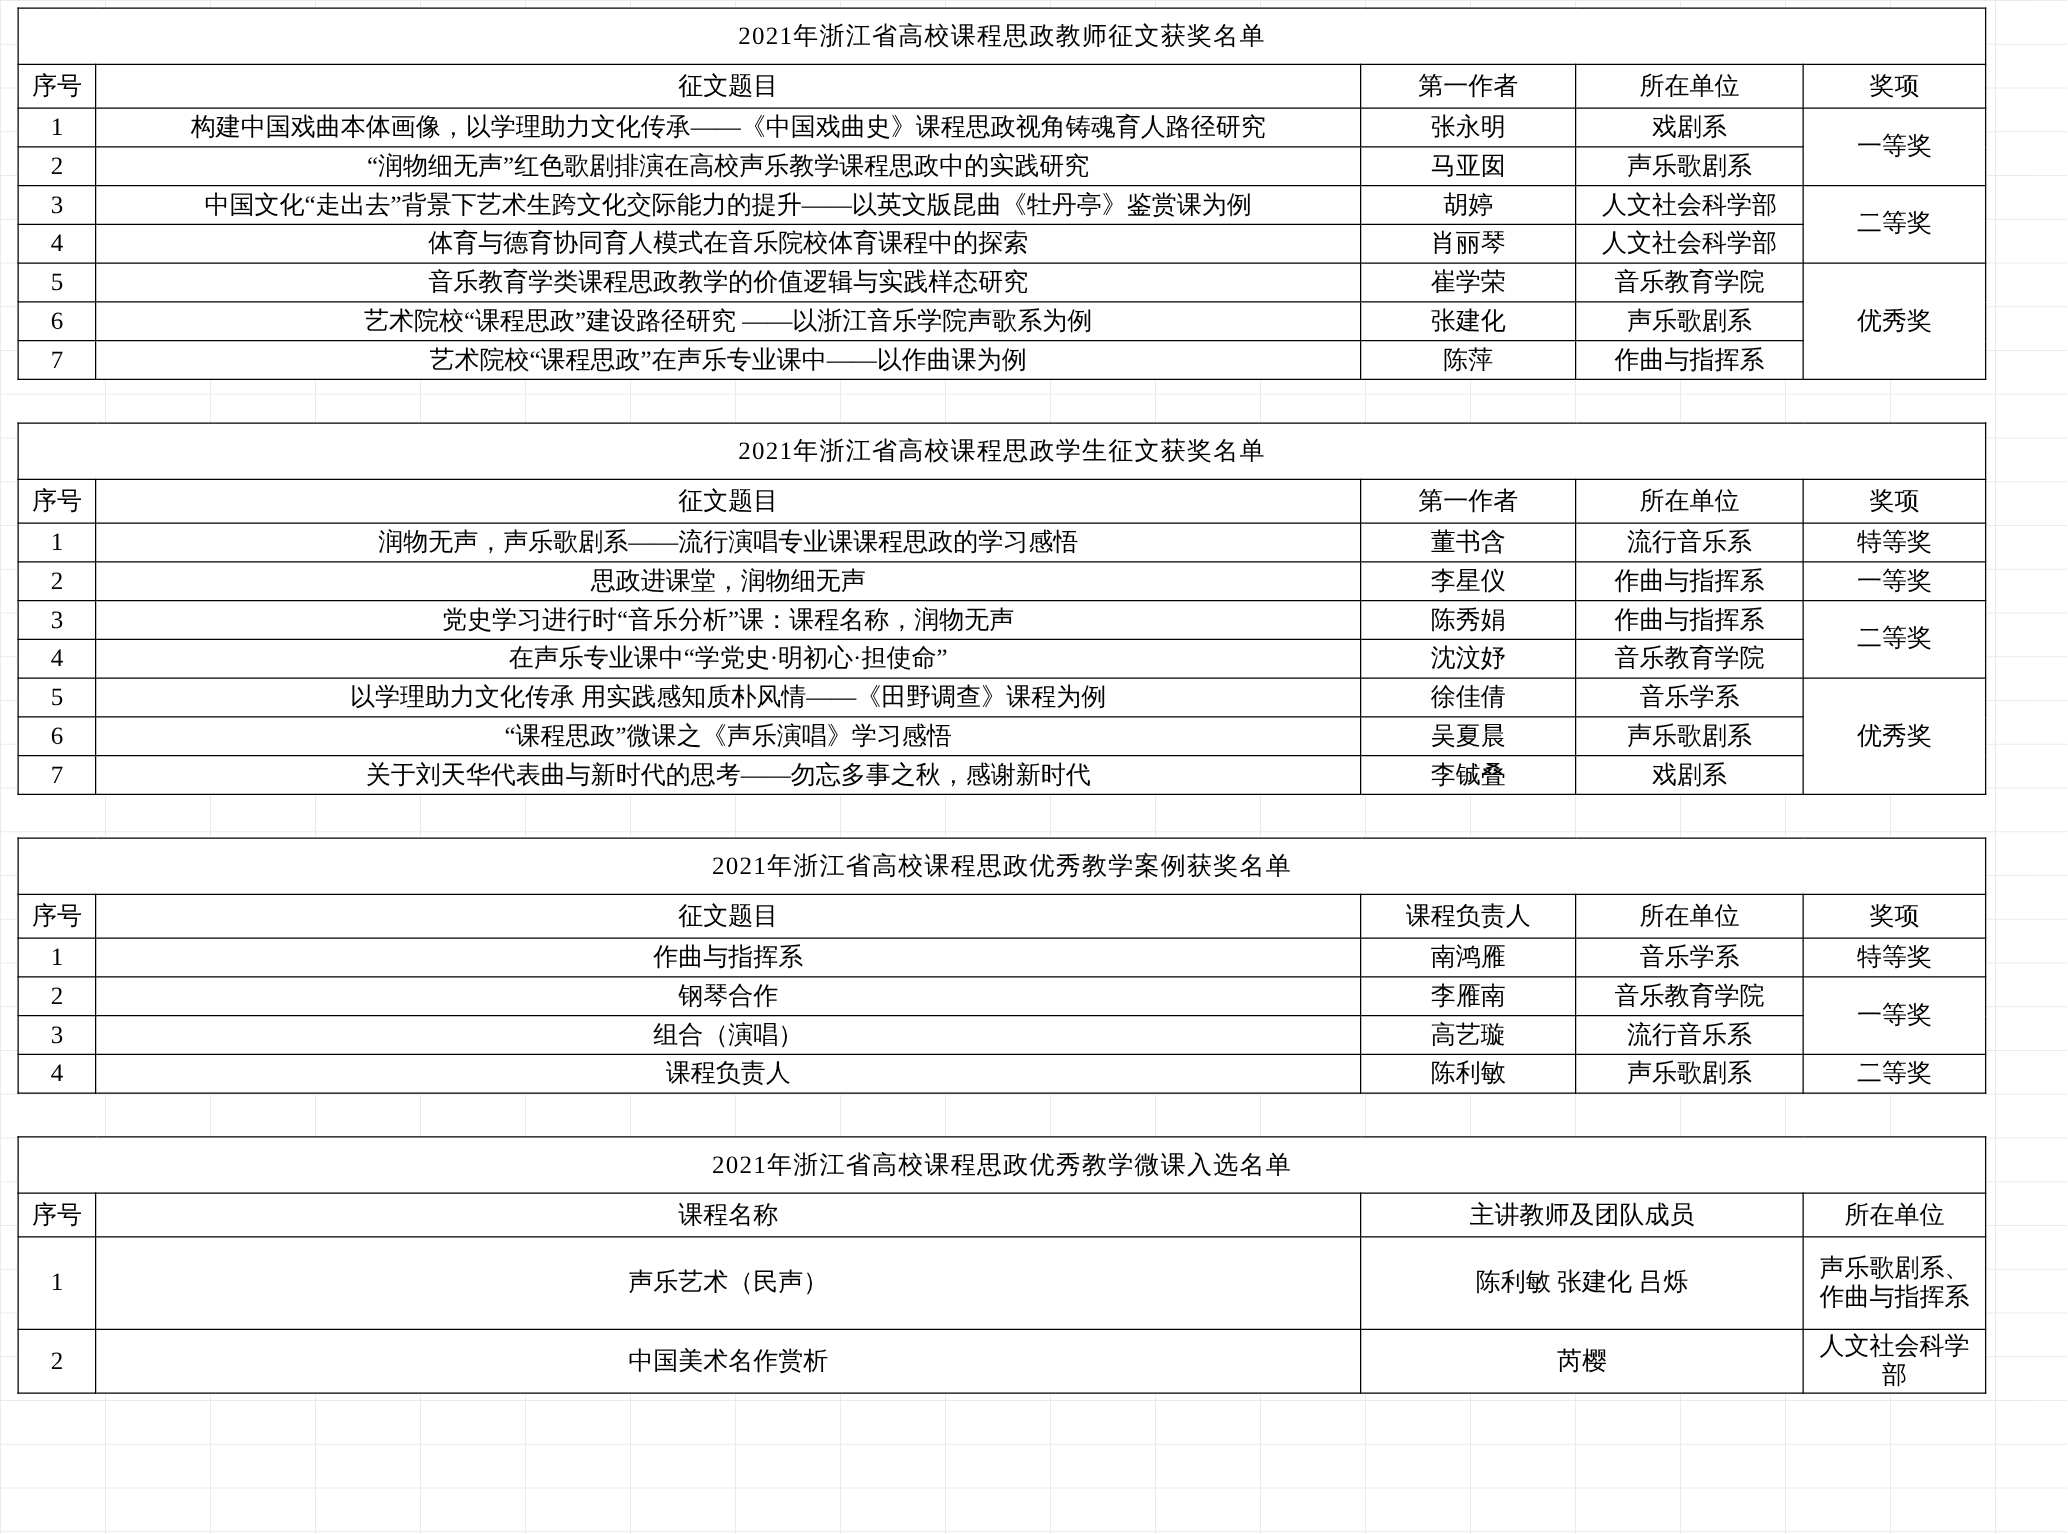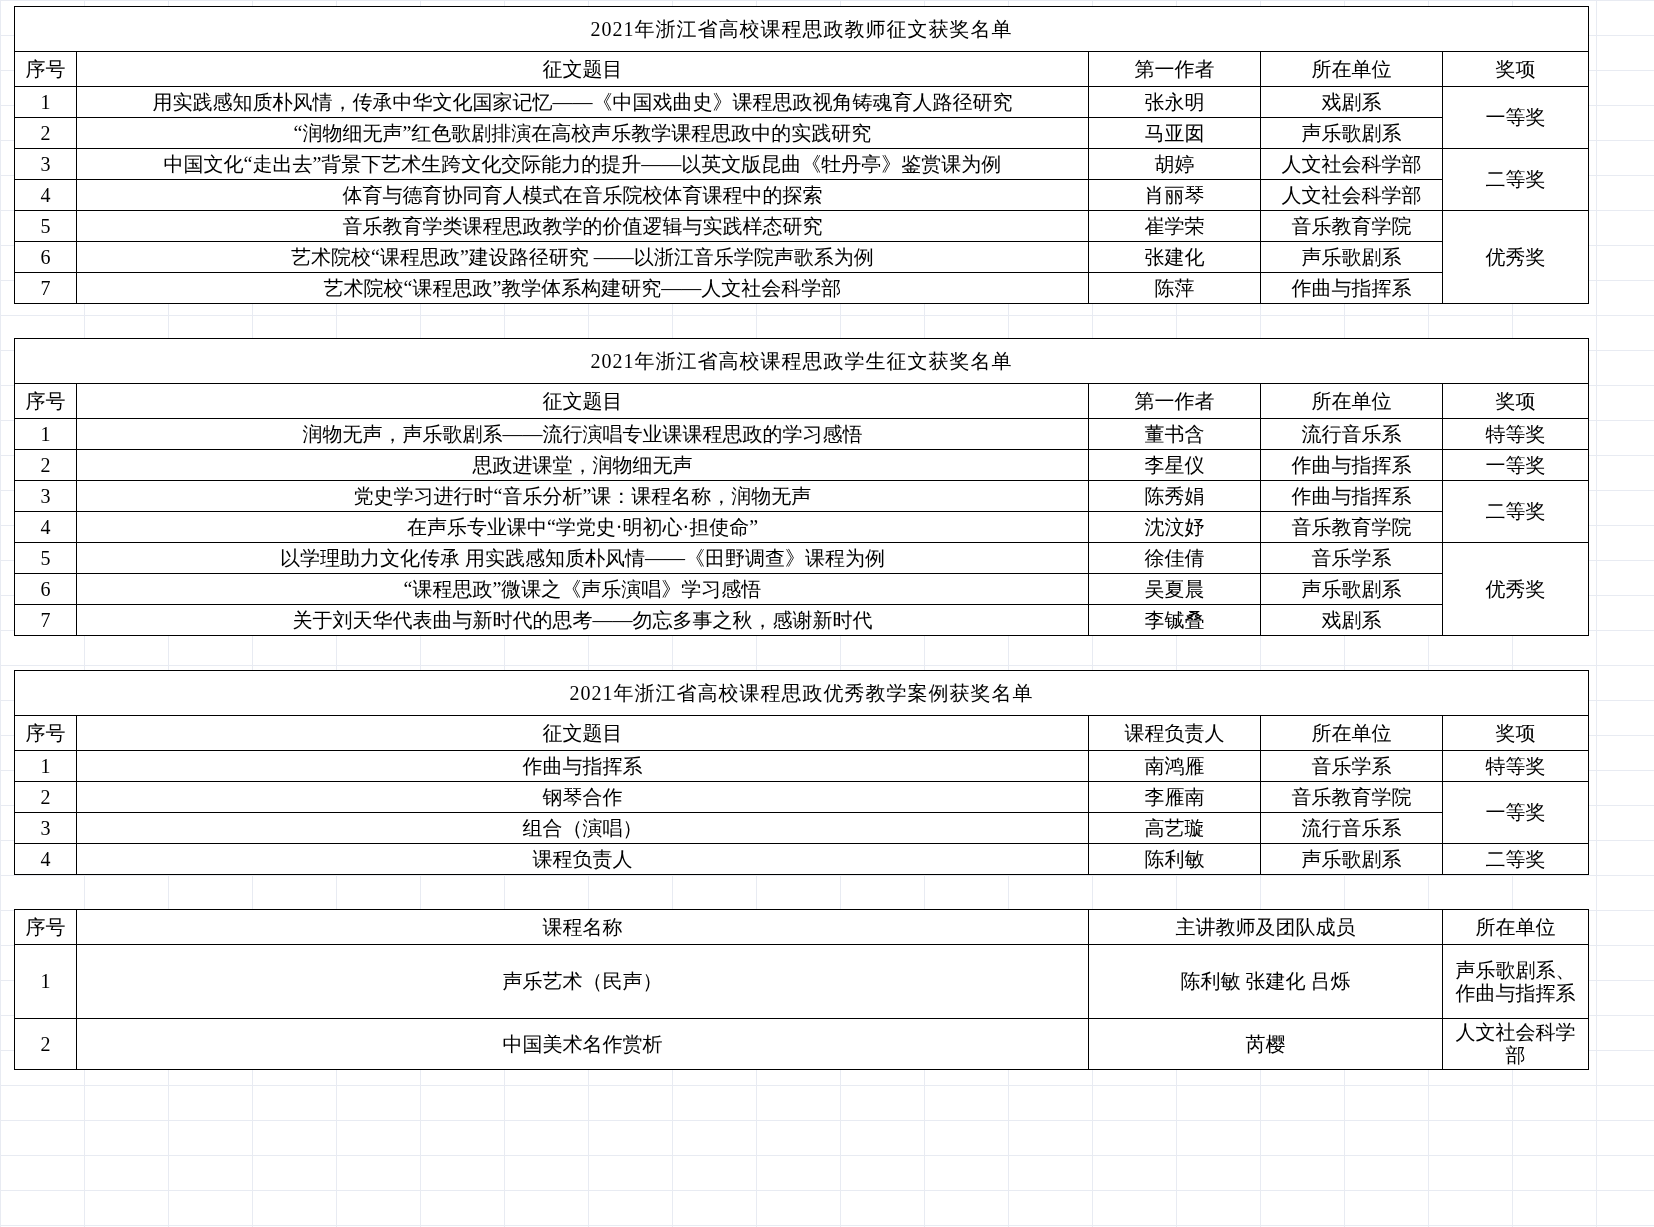--- a/index.html
+++ b/index.html
@@ -107,21 +107,21 @@
       </tr>
       <tr>
         <td class="hdr">序号</td>
         <td class="hdr">征文题目</td>
         <td class="hdr">第一作者</td>
         <td class="hdr">所在单位</td>
         <td class="hdr">奖项</td>
       </tr>
       <tr class="row-h">
         <td>1</td>
-        <td>用实践感知质朴风情，传承中华文化国家记忆——《中国戏曲史》课程思政视角铸魂育人路径研究</td>
+        <td>构建中国戏曲本体画像，以学理助力文化传承——《中国戏曲史》课程思政视角铸魂育人路径研究</td>
         <td>张永明</td>
         <td>戏剧系</td>
         <td class="award-cell" rowspan="2">一等奖</td>
       </tr>
       <tr class="row-h">
         <td>2</td>
         <td>“润物细无声”红色歌剧排演在高校声乐教学课程思政中的实践研究</td>
         <td>马亚囡</td>
         <td>声乐歌剧系</td>
       </tr>
@@ -146,21 +146,21 @@
         <td class="award-cell" rowspan="3">优秀奖</td>
       </tr>
       <tr class="row-h">
         <td>6</td>
         <td>艺术院校“课程思政”建设路径研究 ——以浙江音乐学院声歌系为例</td>
         <td>张建化</td>
         <td>声乐歌剧系</td>
       </tr>
       <tr class="row-h">
         <td>7</td>
-        <td>艺术院校“课程思政”教学体系构建研究——人文社会科学部</td>
+        <td>艺术院校“课程思政”在声乐专业课中——以作曲课为例</td>
         <td>陈萍</td>
         <td>作曲与指挥系</td>
       </tr>
     </tbody>
       </table>
 
     <div class="spacer"></div>
 
     <table class="block">
       <colgroup>
@@ -284,20 +284,23 @@
     <div class="spacer"></div>
 
     <table class="block">
       <colgroup>
         <col class="m-no">
           <col class="m-course">
           <col class="m-teacher">
           <col class="m-unit">
       </colgroup>
       <tbody>
+          <tr>
+        <td class="title-cell" colspan="4">2021年浙江省高校课程思政优秀教学微课入选名单</td>
+      </tr>
       <tr>
         <td class="hdr">序号</td>
         <td class="hdr">课程名称</td>
         <td class="hdr">主讲教师及团队成员</td>
         <td class="hdr">所在单位</td>
       </tr>
       <tr class="tall">
         <td>1</td>
         <td>声乐艺术（民声）</td>
         <td>陈利敏 张建化 吕烁</td>

